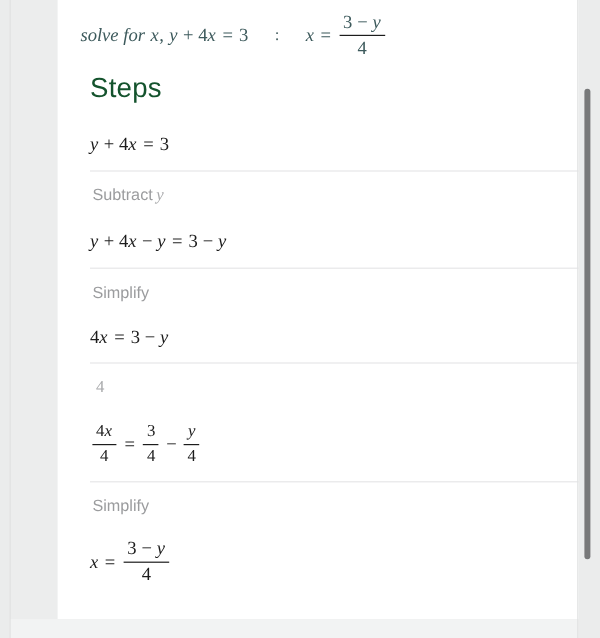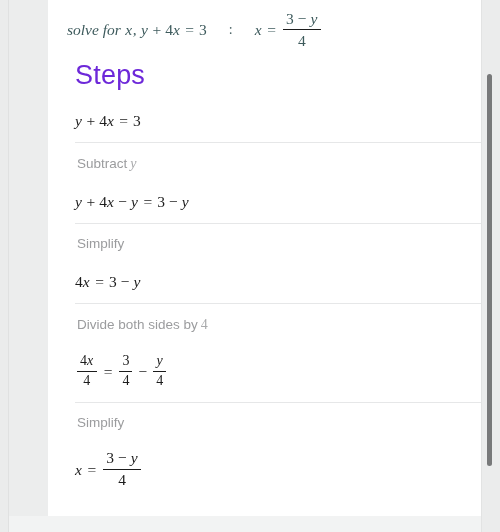--- a/index.html
+++ b/index.html
@@ -107,24 +107,24 @@
     font-size: 14px;
     color: #4a6264;
     padding: 0 2px;
   }
 
   
   .steps-title {
     position: absolute;
     left: 27px;
     top: 60px;
-    font-size: 27px;
+    font-size: 23px;
     font-weight: 400;
     letter-spacing: 0.2px;
-    color: #6d28d9;
+    color: #14532d;
   }
 
   
   .steps-list {
     position: absolute;
     left: 0;
     top: 102px;
     width: 472px;
   }
   .step-block { position: relative; }
@@ -298,21 +298,20 @@
             <span class="rel">=</span>
             <span class="n">3</span>
             <span class="op">−</span>
             <span class="v">y</span>
           </span>
         </div>
         <div class="divider"></div>
       </div>
 
       <div class="step-label">
-        <span>Divide both sides by</span>
         <span class="inline-math upright">4</span>
       </div>
 
       <div class="step-block">
         <div class="step-equation tall">
           <span class="mjx">
             <span class="frac small">
               <span class="num">
                 <span class="n">4</span>
                   <span class="v">x</span>

